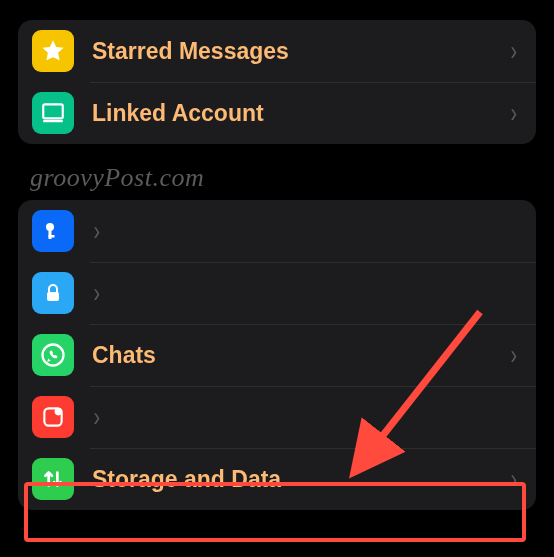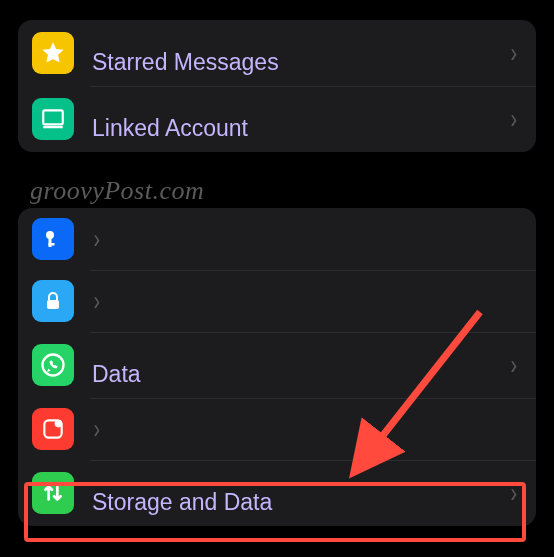--- a/index.html
+++ b/index.html
@@ -40,36 +40,35 @@
     height: 42px;
     border-radius: 9px;
     display: flex;
     align-items: center;
     justify-content: center;
     flex-shrink: 0;
     margin-right: 18px;
   }
   .label {
     flex: 1;
-    color: #c4b5fd;
+    color: #fdba74;
     font-size: 23px;
-    font-weight: 400;
-    margin-top: 19px;
+    font-weight: 700;
   }
   .chev {
     color: #5a5a5e;
     font-size: 28px;
     font-weight: 300;
     margin-right: 4px;
     transform: scaleX(0.7);
   }
   .watermark {
     position: absolute;
     left: 30px;
-    top: 176px;
+    top: 163px;
     color: #7a7a7a;
     font-family: Georgia, "Times New Roman", serif;
     font-style: italic;
     font-size: 26px;
     letter-spacing: 0.5px;
     opacity: 0.75;
     pointer-events: none;
   }
   .highlight {
     position: absolute;
@@ -136,21 +135,21 @@
   </div>
 
   <div class="row">
     <div class="icon-box" style="background:#25d366">
       <svg width="28" height="28" viewBox="0 0 24 24" fill="none" stroke="#fff" stroke-width="2">
           <circle cx="12" cy="12" r="9"></circle>
           <path d="M8 15l-1 3 3-1" fill="#fff" stroke="none"></path>
           <path d="M9 9c0 3 3 6 6 6l1-2-2-1c-1 1-3-1-2-2l-1-2-2 1z" fill="#fff" stroke="none"></path>
         </svg>
     </div>
-    <div class="label">Data</div>
+    <div class="label">Chats</div>
     <div class="chev">›</div>
   </div>
 
   <div class="row">
     <div class="icon-box" style="background:#fe3b30">
       <svg width="26" height="26" viewBox="0 0 24 24" fill="none" stroke="#fff" stroke-width="2">
           <rect x="4" y="4" width="16" height="16" rx="4"></rect>
           <circle cx="17" cy="7" r="3.5" fill="#fff" stroke="none"></circle>
         </svg>
     </div>

